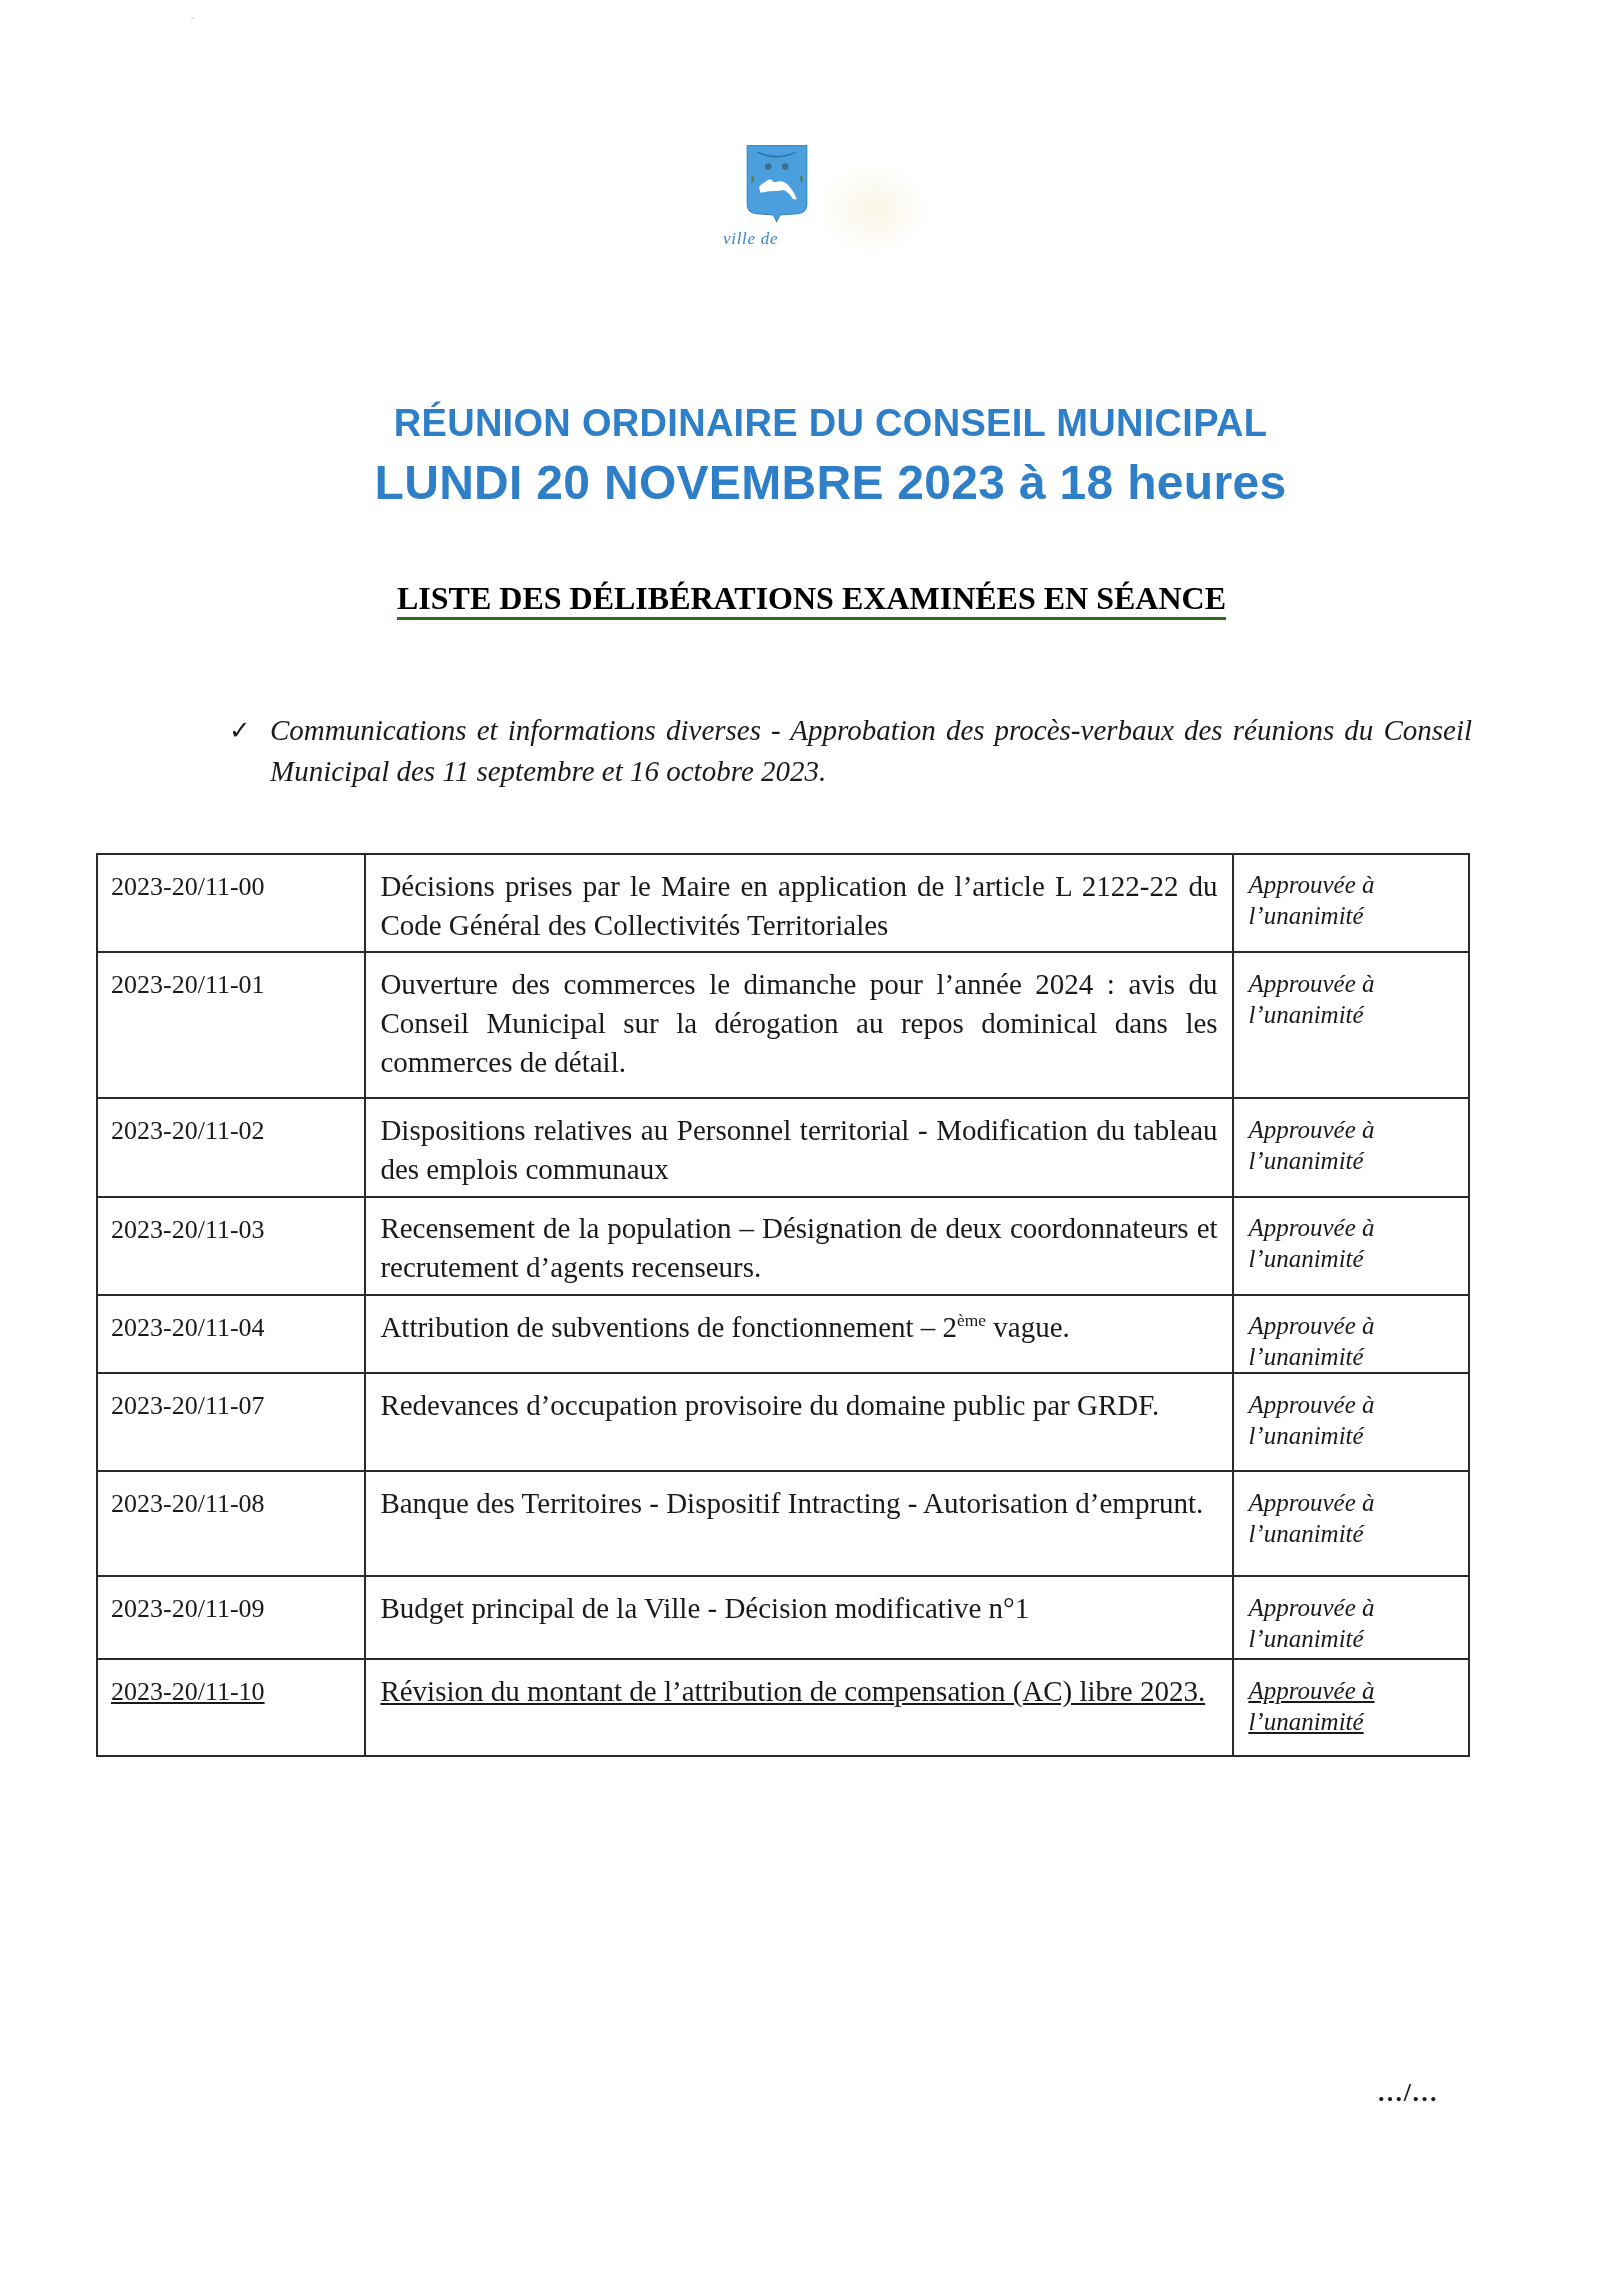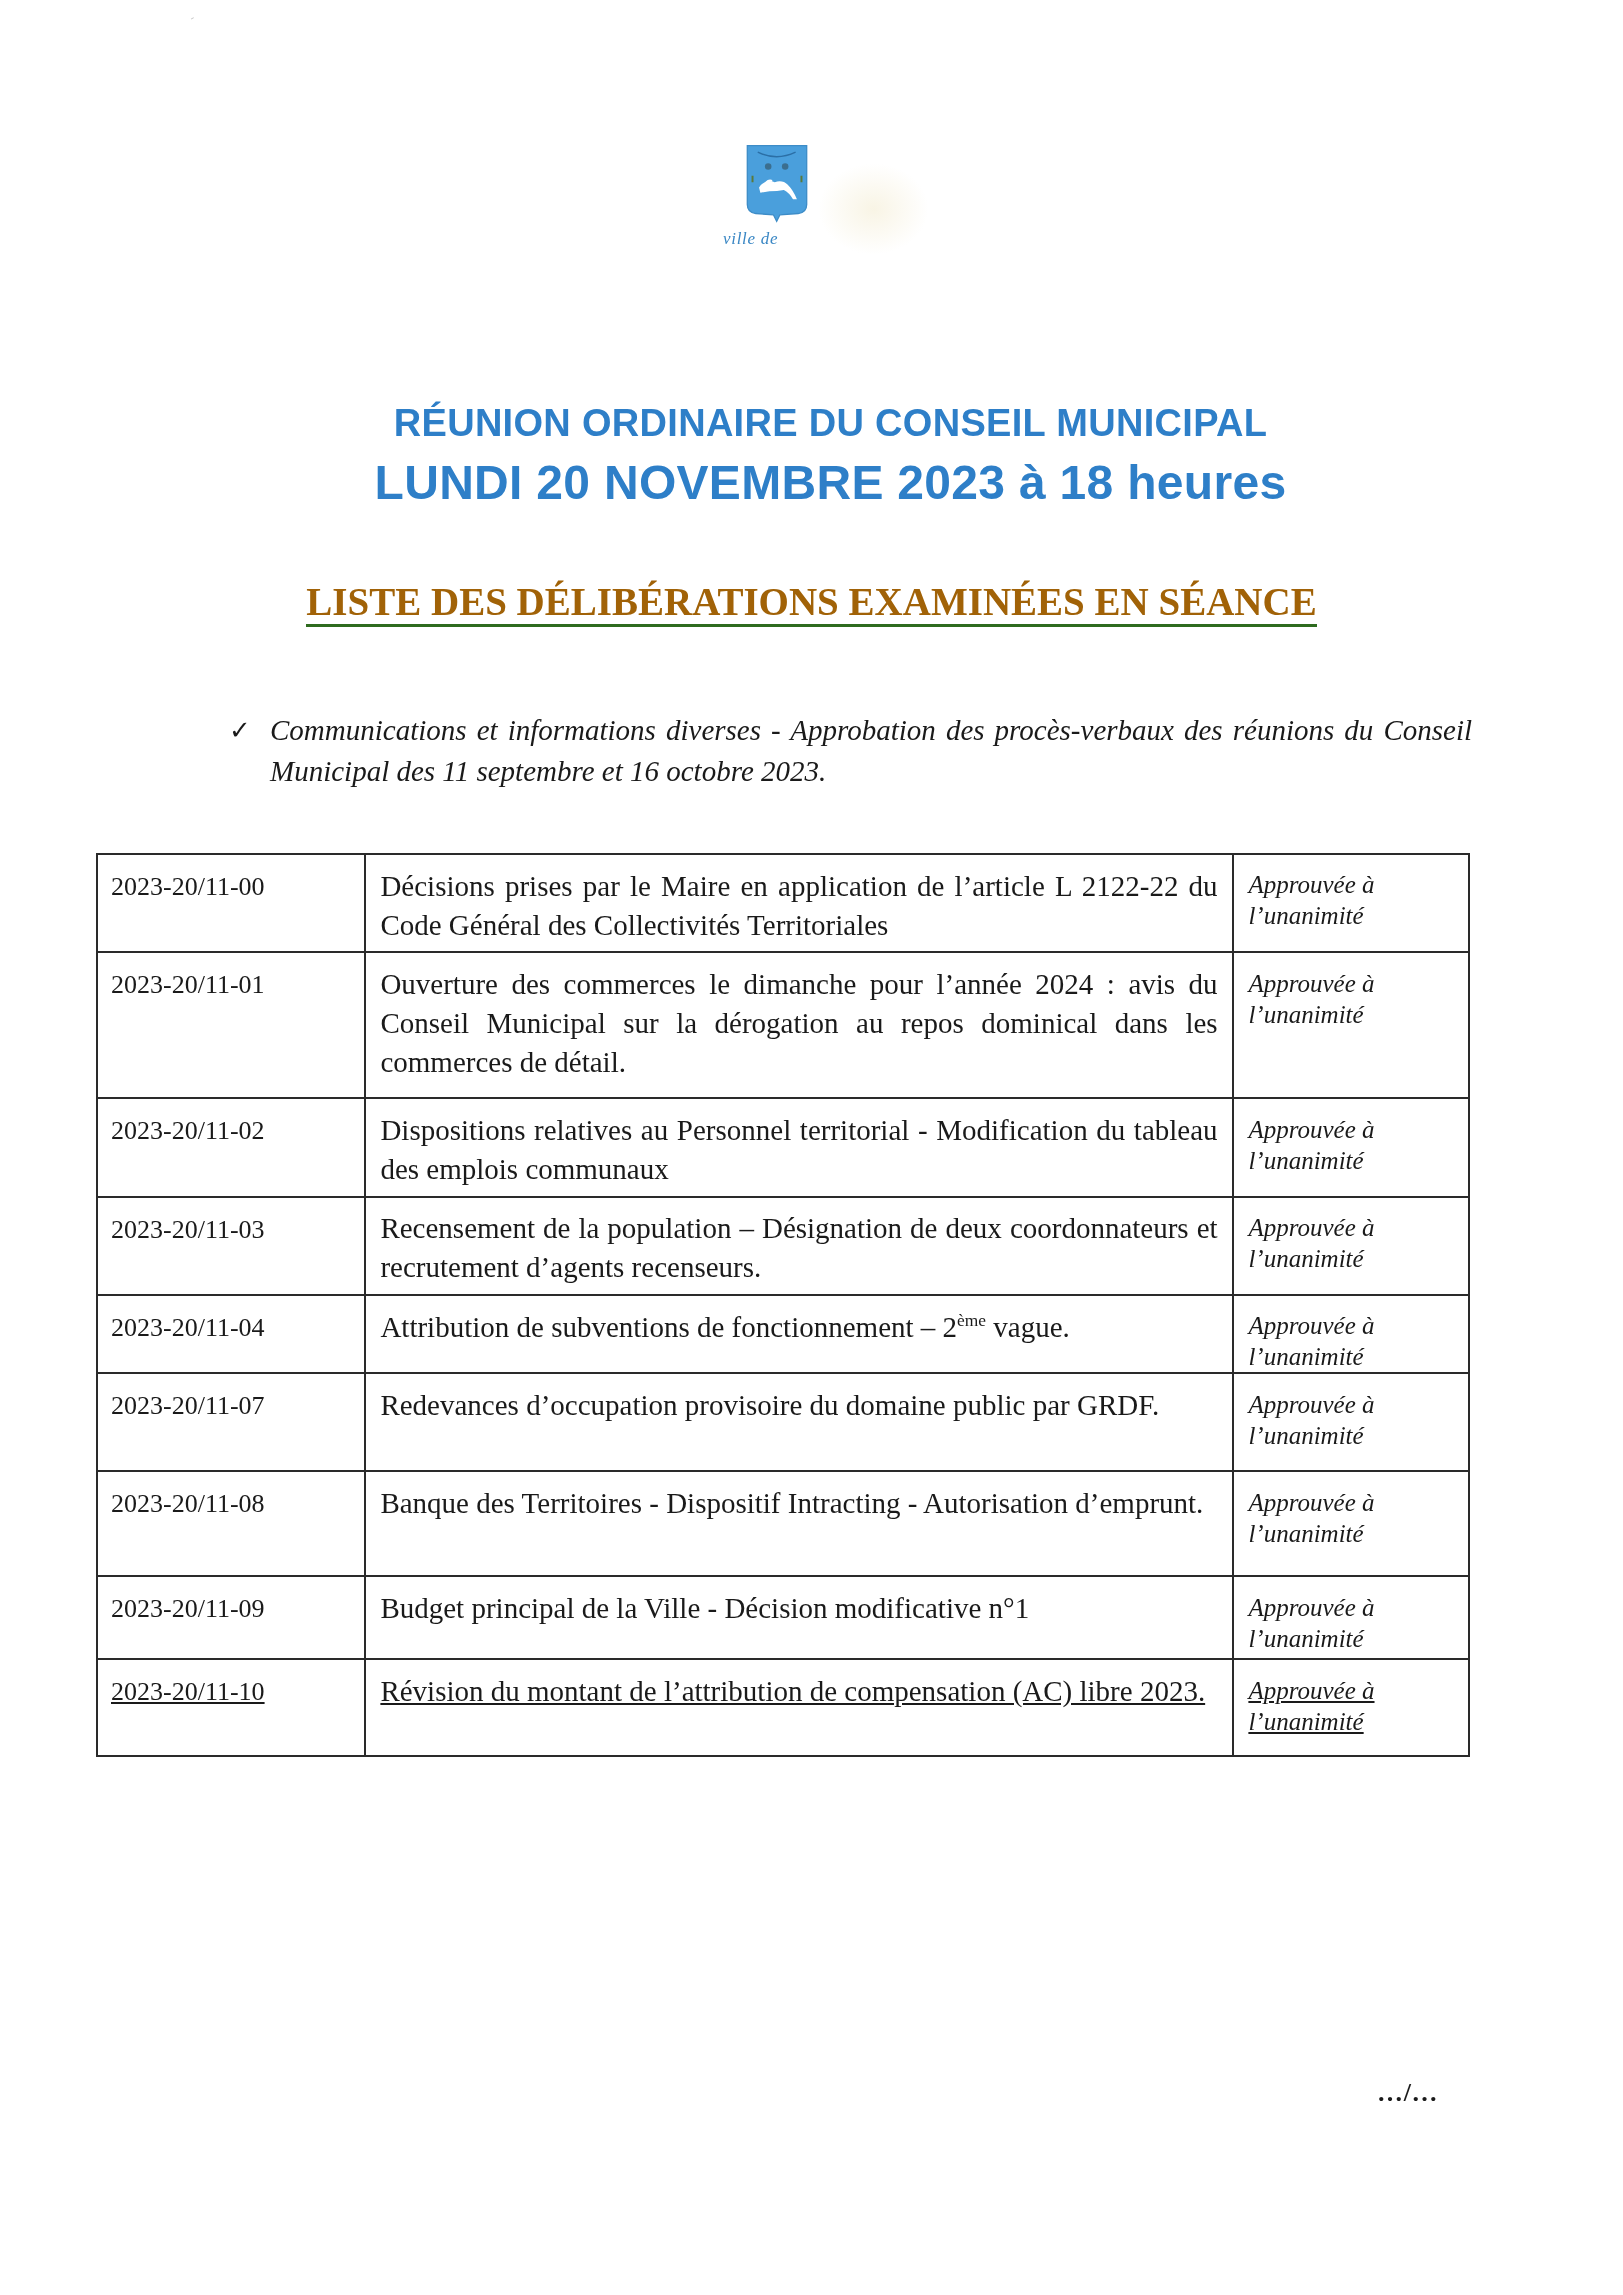--- a/index.html
+++ b/index.html
@@ -86,22 +86,22 @@
     position: absolute;
     left: 0;
     top: 582px;
     width: 1623px;
     text-align: center;
   }
   .subtitle span {
     display: inline-block;
     font-family: "Liberation Serif", "DejaVu Serif", serif;
     font-weight: bold;
-    font-size: 39px;
-    color: #a16207;
+    font-size: 32px;
+    color: #000000;
     border-bottom: 3.3px solid #2e6b1f;
     padding-bottom: 1.3px;
     line-height: 1.05;
   }
 
   
   .intro {
     position: absolute;
     left: 229px;
     top: 710px;

